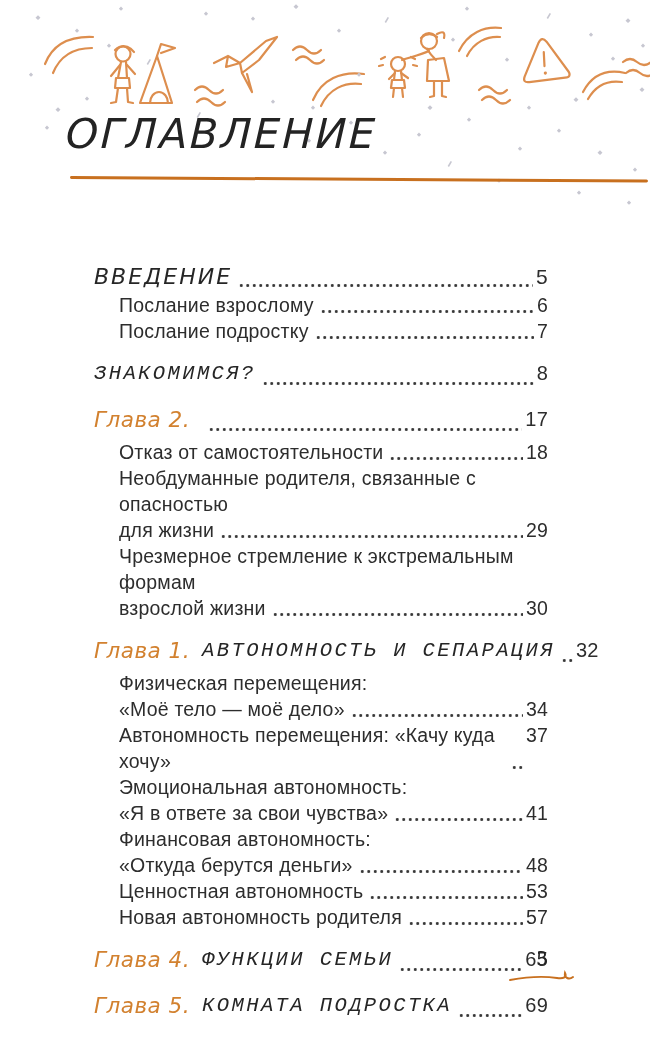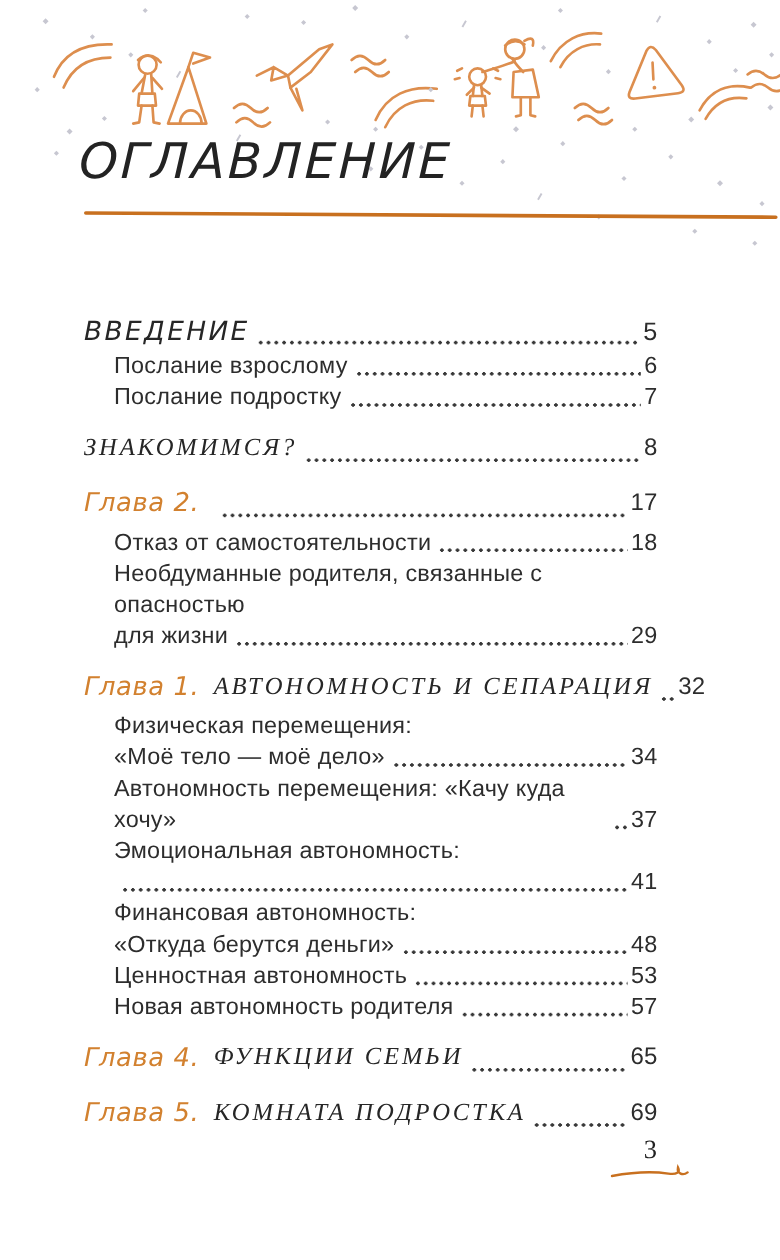--- a/index.html
+++ b/index.html
@@ -19,36 +19,36 @@
     transform:skewX(-2deg);
   }
   .title-underline{
     position:absolute;left:70px;top:176px;width:578px;height:3.2px;
     background:#c8701f;border-radius:2px;
     transform:rotate(0.35deg);transform-origin:left center;
   }
   
   .toc{position:absolute;left:70px;top:261px;width:478px;}
   .entry{margin:0;}
-  .entry .line{display:flex;align-items:flex-end;font-size:19.5px;line-height:26px;letter-spacing:0.2px;}
+  .entry .line{display:flex;align-items:flex-start;font-size:19.5px;line-height:26px;letter-spacing:0.2px;margin-left:24px;}
   .entry.sub{padding-left:25px;}
   .entry.main .line{font-size:22px;line-height:31px;}
   .entry.main .label{
     font-family:"DejaVu Sans",sans-serif;font-style:italic;
     letter-spacing:2px;color:#262626;
   }
   .entry.chapter{margin-top:13px;margin-bottom:3px;}
   .entry.chapter .line{line-height:33px;}
   .entry.chapter .prefix{
     font-family:"DejaVu Sans",sans-serif;font-style:italic;
     font-size:21.5px;color:#d2812f;letter-spacing:0.5px;
     margin-right:12px;white-space:nowrap;
   }
   .entry.chapter .label{
-    font-family:Liberation Serif, serif;font-style:italic;
+    font-family:Liberation Mono, monospace;font-style:italic;
     font-size:20.5px;letter-spacing:2.4px;color:#262626;white-space:nowrap;
   }
   .leader{
     flex:1;min-width:12px;align-self:flex-end;height:3px;
     margin:0 3px 5px 6px;
     background-image:radial-gradient(circle,#383838 1.3px,transparent 1.5px);
     background-size:6.5px 3px;background-position:left bottom;background-repeat:repeat-x;
   }
   .pagenum{white-space:nowrap;font-size:19.5px;color:#2d2d2d;}
   .entry.main .pagenum{font-size:21px;}
@@ -228,20 +228,30 @@
     <div class="entry sub">
       <div class="line">
         <span class="label">Необдуманные родителя, связанные с опасностью</span>
       </div>
       <div class="line">
         <span class="label">для жизни</span>
         <span class="leader"></span>
         <span class="pagenum">29</span>
       </div>
     </div>
+    <div class="entry sub">
+      <div class="line">
+        <span class="label">Чрезмерное стремление к экстремальным формам</span>
+      </div>
+      <div class="line">
+        <span class="label">взрослой жизни</span>
+        <span class="leader"></span>
+        <span class="pagenum">30</span>
+      </div>
+    </div>
     <div class="entry chapter">
       <div class="line">
         <span class="prefix">Глава 1.</span>
         <span class="label">АВТОНОМНОСТЬ И СЕПАРАЦИЯ</span>
         <span class="leader"></span>
         <span class="pagenum">32</span>
       </div>
     </div>
     <div class="entry sub">
       <div class="line">
@@ -258,20 +268,21 @@
         <span class="label">Автономность перемещения: «Качу куда хочу»</span>
         <span class="leader"></span>
         <span class="pagenum">37</span>
       </div>
     </div>
     <div class="entry sub">
       <div class="line">
         <span class="label">Эмоциональная автономность:</span>
       </div>
       <div class="line">
+        <span class="label">«Я в ответе за свои чувства»</span>
         <span class="leader"></span>
         <span class="pagenum">41</span>
       </div>
     </div>
     <div class="entry sub">
       <div class="line">
         <span class="label">Финансовая автономность:</span>
       </div>
       <div class="line">
         <span class="label">«Откуда берутся деньги»</span>

